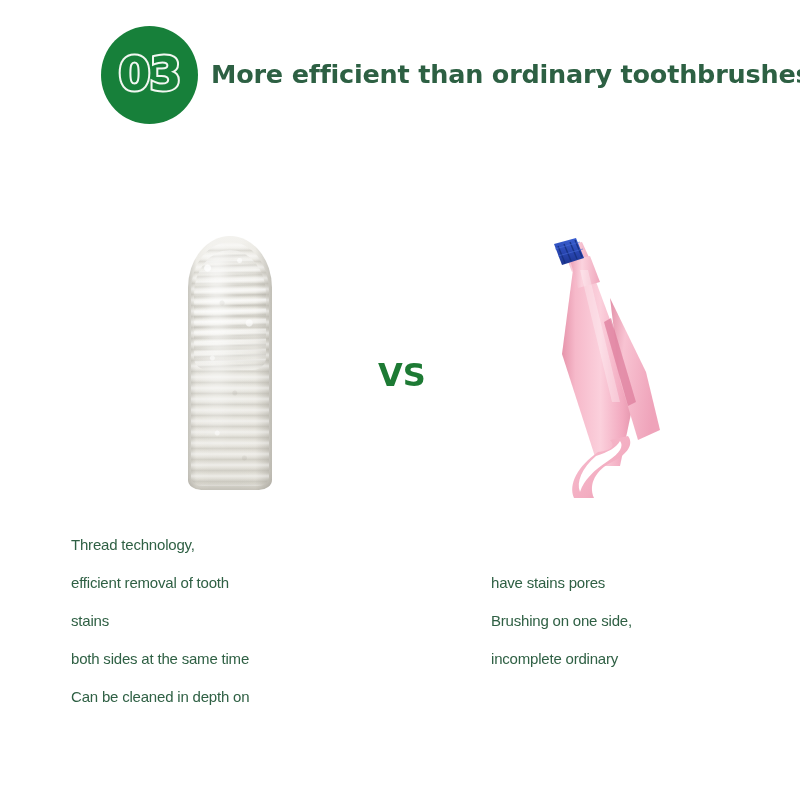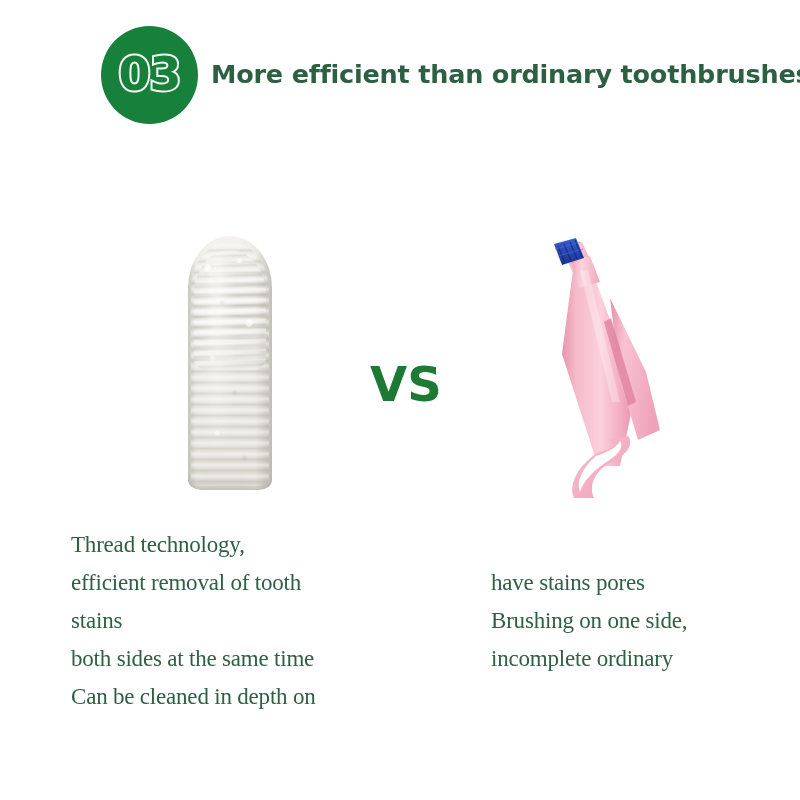--- a/index.html
+++ b/index.html
@@ -159,41 +159,41 @@
   }
 
   
   .vs {
     position: absolute;
     left: 370px;
     top: 206px;
     width: 64px;
     text-align: center;
     font-family: "DejaVu Sans", sans-serif;
-    font-size: 48px;
+    font-size: 32px;
     font-weight: 700;
     color: #1d7a34;
     letter-spacing: 0px;
   }
 
   
   .brush-wrap {
     position: absolute;
     left: 470px;
     top: 80px;
     width: 250px;
     height: 270px;
   }
   .brush-svg { display: block; }
 
   
   .caption {
     position: absolute;
-    font-family: Liberation Serif, serif;
-    font-size: 23px;
+    font-family: Liberation Sans, sans-serif;
+    font-size: 15px;
     line-height: 38px;
     color: #2f6044;
     letter-spacing: -0.2px;
     white-space: nowrap;
   }
   .caption-left  { left: 71px;  top: 526px; }
   .caption-right { left: 491px; top: 564px; }
   .caption .line { display: block; }
 </style>
 </head>

